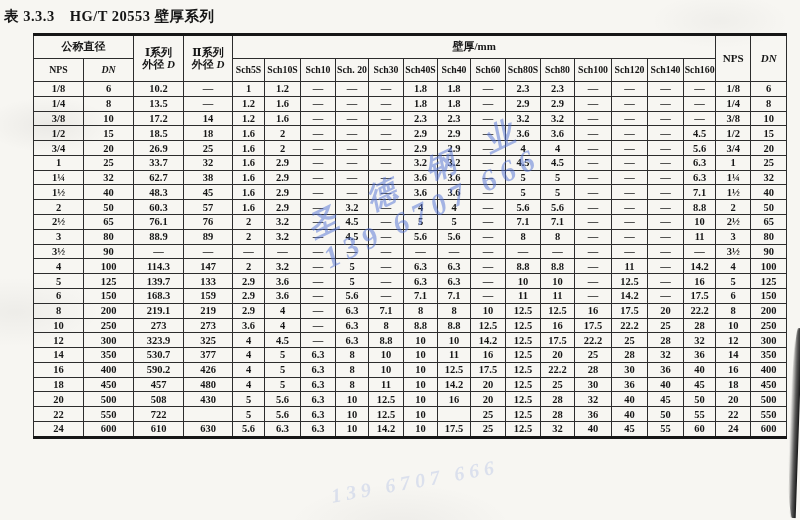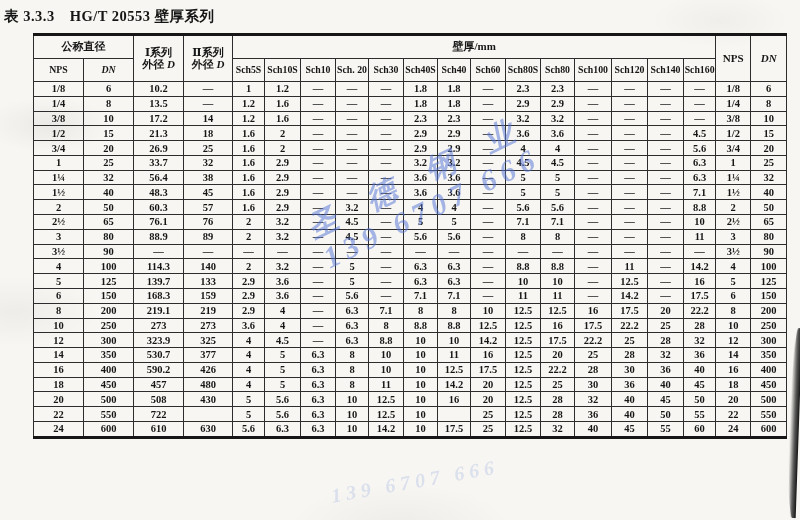--- a/index.html
+++ b/index.html
@@ -196,21 +196,21 @@
         <td>—</td>
         <td>—</td>
         <td>—</td>
         <td>—</td>
         <td>3/8</td>
         <td>10</td>
       </tr>
       <tr>
         <td>1/2</td>
         <td>15</td>
-        <td>21.3</td>
+        <td>18.5</td>
         <td>18</td>
         <td>1.6</td>
         <td>2</td>
         <td>—</td>
         <td>—</td>
         <td>—</td>
         <td>2.9</td>
         <td>2.9</td>
         <td>—</td>
         <td>3.6</td>
@@ -262,21 +262,21 @@
         <td>—</td>
         <td>—</td>
         <td>—</td>
         <td>6.3</td>
         <td>1</td>
         <td>25</td>
       </tr>
       <tr>
         <td>1¼</td>
         <td>32</td>
-        <td>56.4</td>
+        <td>62.7</td>
         <td>38</td>
         <td>1.6</td>
         <td>2.9</td>
         <td>—</td>
         <td>—</td>
         <td>—</td>
         <td>3.6</td>
         <td>3.6</td>
         <td>—</td>
         <td>5</td>
@@ -395,21 +395,21 @@
         <td>—</td>
         <td>—</td>
         <td>—</td>
         <td>3½</td>
         <td>90</td>
       </tr>
       <tr>
         <td>4</td>
         <td>100</td>
         <td>114.3</td>
-        <td>140</td>
+        <td>147</td>
         <td>2</td>
         <td>3.2</td>
         <td>—</td>
         <td>5</td>
         <td>—</td>
         <td>6.3</td>
         <td>6.3</td>
         <td>—</td>
         <td>8.8</td>
         <td>8.8</td>

